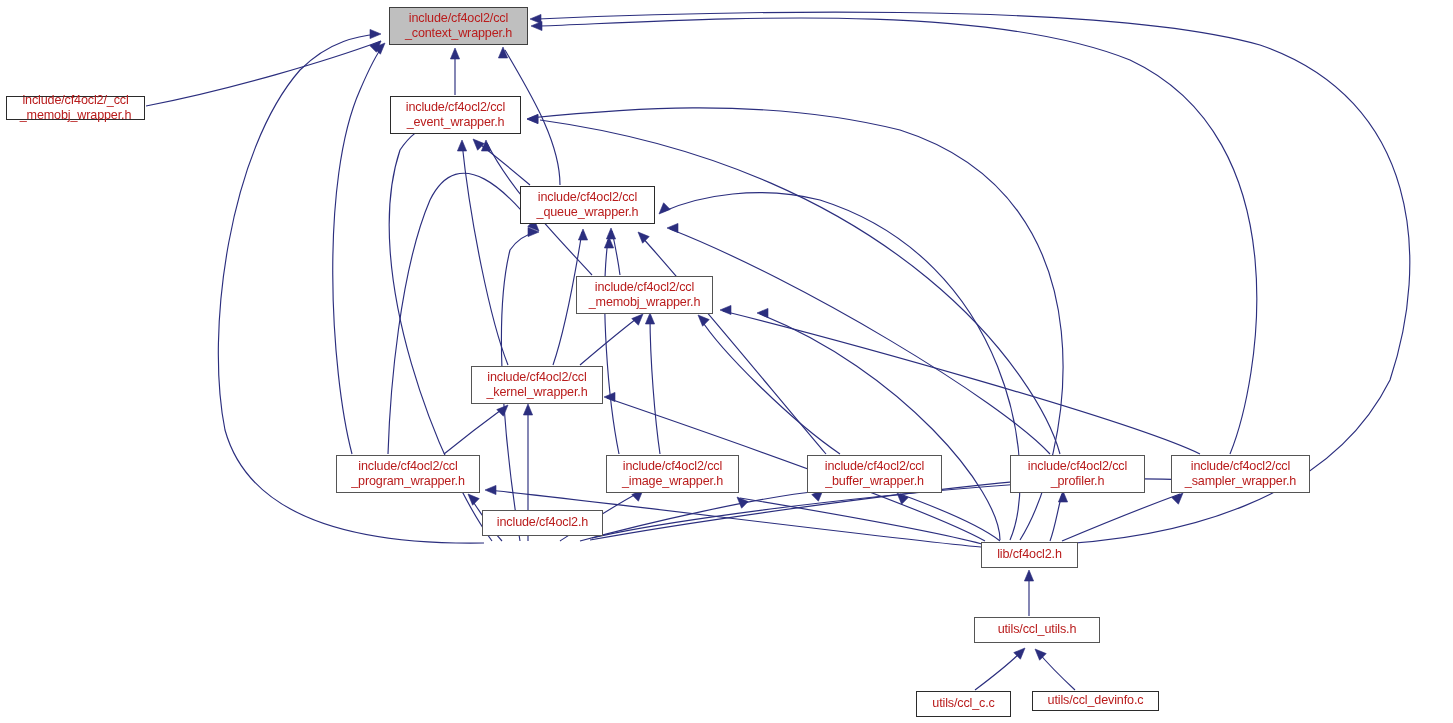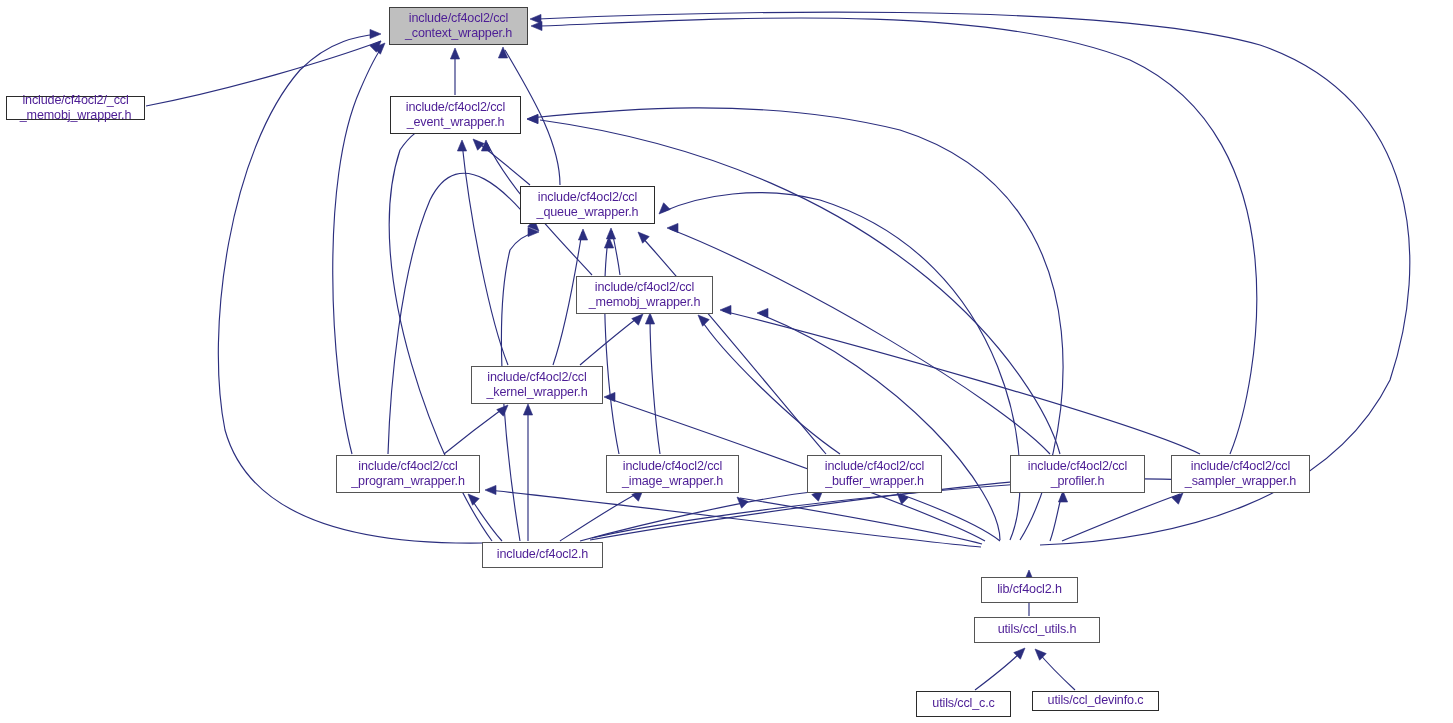--- a/index.html
+++ b/index.html
@@ -26,21 +26,21 @@
     position: absolute;
     box-sizing: border-box;
     border: 1px solid #2b2b2b;
     background: #ffffff;
     display: flex;
     flex-direction: column;
     align-items: center;
     justify-content: center;
     font-size: 12.6px;
     line-height: 1.22;
-    color: #4c1d95;
+    color: #b91c1c;
     white-space: nowrap;
     letter-spacing: -0.15px;
     z-index: 5;
   }
   .node.root {
     background: #bfbfbf;
     border: 1px solid #404040;
   }
   .node.emph {
     border: 1px solid #555555;
@@ -187,24 +187,24 @@
         <span class="ln">_buffer_wrapper.h</span>
       </div>
       <div class="node emph" title="include/cf4ocl2/ccl_profiler.h" style="left: 1010px; top: 455px; width: 135px; height: 38px;">
         <span class="ln">include/cf4ocl2/ccl</span>
         <span class="ln">_profiler.h</span>
       </div>
       <div class="node emph" title="include/cf4ocl2/ccl_sampler_wrapper.h" style="left: 1171px; top: 455px; width: 139px; height: 38px;">
         <span class="ln">include/cf4ocl2/ccl</span>
         <span class="ln">_sampler_wrapper.h</span>
       </div>
-      <div class="node emph" title="include/cf4ocl2.h" style="left: 482px; top: 542px; width: 121px; height: 26px;">
+      <div class="node emph" title="include/cf4ocl2.h" style="left: 482px; top: 510px; width: 121px; height: 26px;">
         <span class="ln">include/cf4ocl2.h</span>
       </div>
-      <div class="node emph" title="lib/cf4ocl2.h" style="left: 981px; top: 542px; width: 97px; height: 26px; margin-top: 35px;">
+      <div class="node emph" title="lib/cf4ocl2.h" style="left: 981px; top: 542px; width: 97px; height: 26px;">
         <span class="ln">lib/cf4ocl2.h</span>
       </div>
       <div class="node emph" title="utils/ccl_utils.h" style="left: 974px; top: 617px; width: 126px; height: 26px;">
         <span class="ln">utils/ccl_utils.h</span>
       </div>
       <div class="node plain" title="utils/ccl_c.c" style="left: 916px; top: 691px; width: 95px; height: 26px;">
         <span class="ln">utils/ccl_c.c</span>
       </div>
       <div class="node plain" title="utils/ccl_devinfo.c" style="left: 1032px; top: 691px; width: 127px; height: 20px;">
         <span class="ln">utils/ccl_devinfo.c</span>

